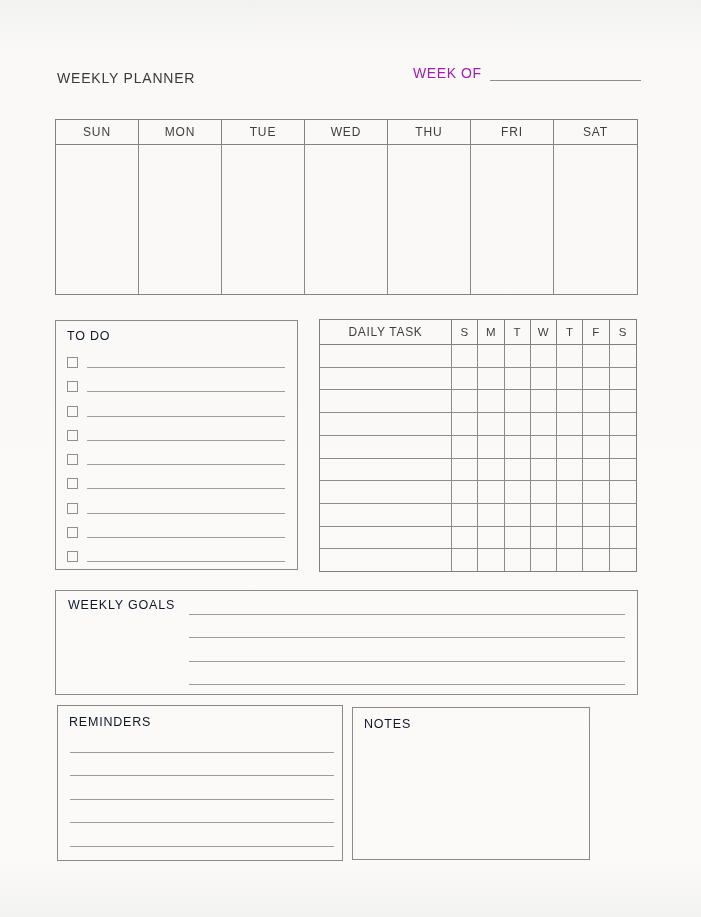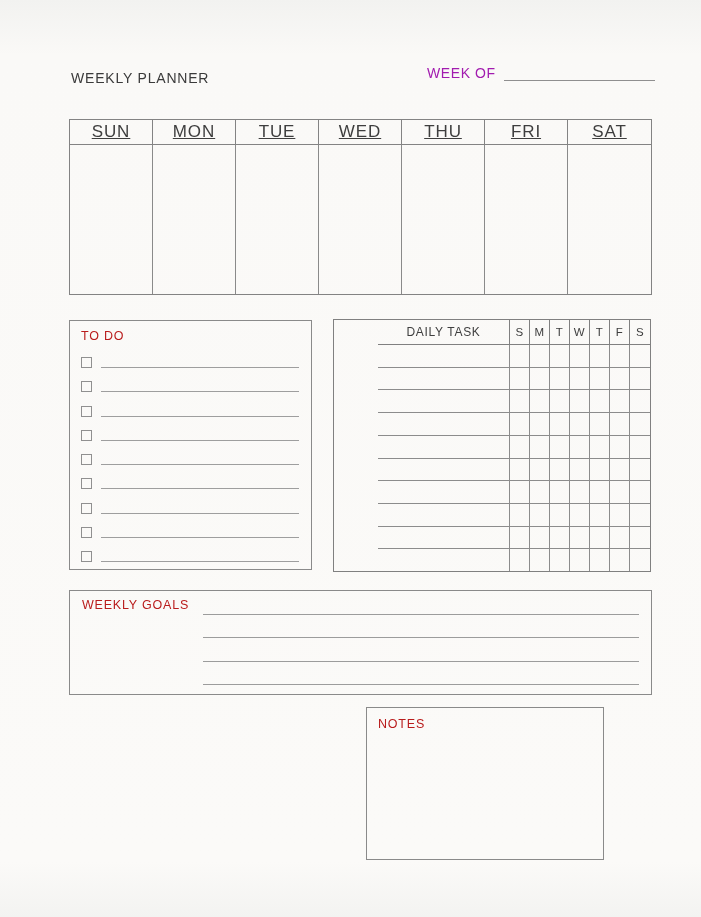--- a/index.html
+++ b/index.html
@@ -4,21 +4,21 @@
 <style>
   * { margin:0; padding:0; box-sizing:border-box; }
   html,body { width:701px; height:917px; }
   body {
     font-family:"Liberation Sans", sans-serif;
     background:linear-gradient(180deg,#f2f2f0 0%, #faf9f7 6%, #fbfaf8 94%, #f3f3f1 100%);
     color:#3c3c3c;
     position:relative;
     overflow:hidden;
   }
-  .sheet { position:absolute; inset:0;margin-left:14px; }
+  .sheet { position:absolute; inset:0; }
 
   
   .page-title {
     position:absolute; left:57px; top:70px;
     font-size:14px; font-weight:normal; letter-spacing:0.8px; color:#3a3a3a;
   }
   .weekof {
     position:absolute; left:413px; top:65px; width:228px;
     display:flex; align-items:flex-end;
     font-size:14px; letter-spacing:0.6px; color:#a21caf;
@@ -30,50 +30,49 @@
   .week-table {
     position:absolute; left:55px; top:119px; width:583px; height:176px;
     border:1px solid #838383; display:flex; flex-direction:column; background:transparent;
   }
   .wt-head {
     display:grid; grid-template-columns:repeat(7,1fr); height:25px;
     border-bottom:1px solid #838383;
   }
   .wt-head .day-h {
     display:flex; align-items:center; justify-content:center;
-    font-size:17px; letter-spacing:0.9px; color:#3e3e3e;
+    font-size:12px; letter-spacing:0.9px; color:#3e3e3e;
     border-right:1px solid #838383;
-    text-decoration:underline;
   }
   .wt-head .day-h:last-child { border-right:none; }
   .wt-body { flex:1; display:grid; grid-template-columns:repeat(7,1fr); }
   .wt-body .day-cell { border-right:1px solid #8a8a8a; }
   .wt-body .day-cell:last-child { border-right:none; }
 
   
   .todo {
     position:absolute; left:55px; top:320px; width:243px; height:250px;
     border:1px solid #8a8a8a; display:flex; flex-direction:column;
   }
   .section-heading {
-    font-size:12.5px; font-weight:normal; letter-spacing:0.8px; color:#b91c1c;
+    font-size:12.5px; font-weight:normal; letter-spacing:0.8px; color:#0f172a;
   }
   .todo .section-heading { margin:8px 0 0 11px; }
   .todo-rows { flex:1; display:flex; flex-direction:column; padding:2px 0 6px 0; }
   .todo-row { flex:1; display:flex; align-items:flex-end; }
   .cb {
     width:11px; height:11px; border:1px solid #909090; background:transparent;
     margin:0 9px 1px 11px; flex:none;
   }
   .tline { flex:1; border-bottom:1px solid #9e9e9e; margin:0 12px 1px 0; height:1px; }
 
   
   .dt-table {
     position:absolute; left:319px; top:319px; width:318px; height:253px;
-    border:1px solid #808080; display:flex; flex-direction:column;padding-left:44px;
+    border:1px solid #808080; display:flex; flex-direction:column;
   }
   .dt-head {
     display:grid; grid-template-columns:132px repeat(7,1fr); height:25px;
     border-bottom:1px solid #808080;
   }
   .dt-head > div {
     display:flex; align-items:center; justify-content:center;
     border-right:1px solid #808080; font-size:11.5px; letter-spacing:0.4px; color:#3e3e3e;
   }
   .dt-head > div:last-child { border-right:none; }
@@ -320,18 +319,32 @@
   <div class="wline"></div>
 
   <div class="wline"></div>
 
   <div class="wline"></div>
 
   <div class="wline"></div>
 </div>
   </section>
 
+  <section class="reminders">
+    <h2 class="section-heading">REMINDERS</h2>
+    <div class="reminder-lines" id="reminder-lines">
+  <div class="wline"></div>
+
+  <div class="wline"></div>
+
+  <div class="wline"></div>
+
+  <div class="wline"></div>
+
+  <div class="wline"></div>
+</div>
+  </section>
 
   <section class="notes">
     <h2 class="section-heading">NOTES</h2>
   </section>
 
 </div>
 
 </body></html>

